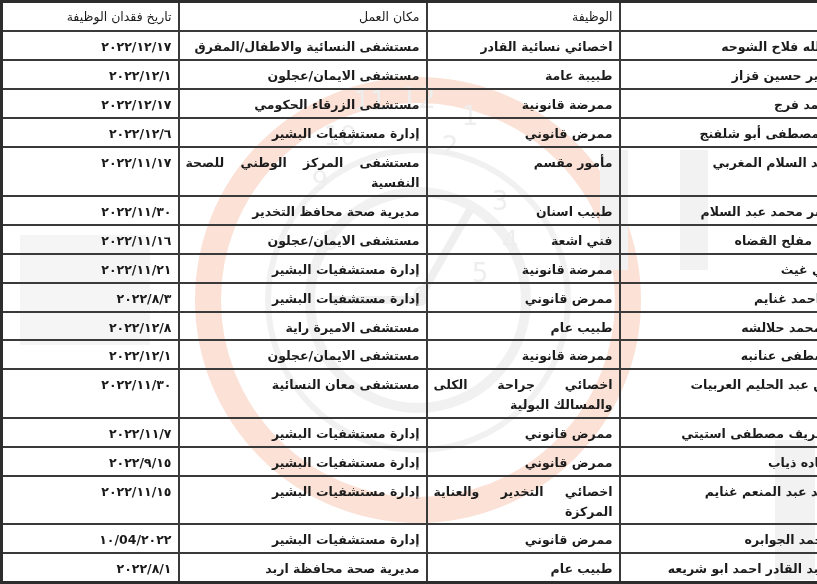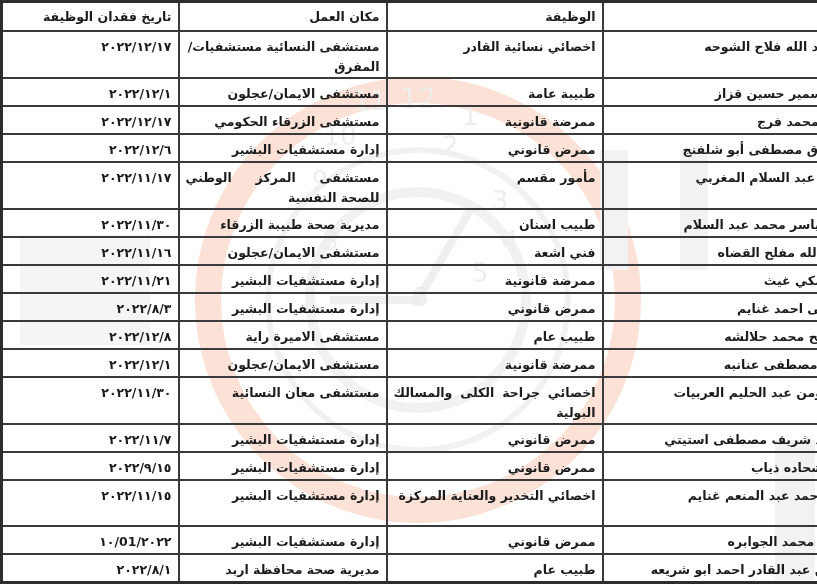--- a/index.html
+++ b/index.html
@@ -11,25 +11,25 @@
   table.doc {
     position: absolute; left: 0; top: 0; width: 817px; height: 584px;
     border-collapse: collapse; direction: rtl; table-layout: fixed;
     z-index: 1; background: transparent;
   }
   table.doc td, table.doc th {
     border: 2px solid #3a3a3a; padding: 0 6px; text-align: right;
     vertical-align: top; font-weight: bold; font-size: 12.5px; color: #1b1b1b;
     line-height: 20px; overflow: hidden;
   }
-  table.doc th { font-weight: bold; padding-top: 4px; }
+  table.doc th { font-weight: normal; padding-top: 4px; }
   table.doc td { padding-top: 5px; }
   .c-name { width: 288px; }
-  .c-job { width: 216px; }
-  .c-place { width: 208px; }
+  .c-job { width: 193px; }
+  .c-place { width: 248px; }
   .c-date { width: 177px; }
   td.c-date, th.c-date { text-align: center; padding-right: 0; }
   td.c-place.justify { text-align: justify; text-align-last: right; }
   td.c-job.justify { text-align: justify; text-align-last: right; margin-left: 12px; }
   tr.r { height: 28px; }
   tr.tall { height: 43px; }
   tr.tall2 { height: 46px; }
   tr.head { height: 29px; }
   table.doc { border: 3px solid #2d2d2d; }
 </style>
@@ -72,21 +72,21 @@
   <tbody>
       <tr class="head">
     <th class="c-name">الاسم</th>
     <th class="c-job">الوظيفة</th>
     <th class="c-place">مكان العمل</th>
     <th class="c-date">تاريخ فقدان الوظيفة</th>
   </tr>
   <tr class="r">
     <td>د. مثنى عبد الله فلاح الشوحه</td>
     <td>اخصائي نسائية القادر</td>
-    <td>مستشفى النسائية مستشفيات/المفرق</td>
+    <td>مستشفى النسائية والاطفال/المفرق</td>
     <td class="c-date">٢٠٢٢/١٢/١٧</td>
   </tr>
   <tr class="r">
     <td>د.  فاطمه سمير حسين قزاز</td>
     <td>طبيبة عامة</td>
     <td>مستشفى الايمان/عجلون</td>
     <td class="c-date">٢٠٢٢/١٢/١</td>
   </tr>
   <tr class="r">
     <td>داليا خليل محمد فرج</td>
@@ -102,21 +102,21 @@
   </tr>
   <tr class="tall">
     <td>مؤيد غازي عبد السلام المغربي</td>
     <td>مأمور مقسم</td>
     <td class="c-place justify">مستشفى المركز الوطني للصحة النفسية</td>
     <td class="c-date">٢٠٢٢/١١/١٧</td>
   </tr>
   <tr class="r">
     <td>د. ممرضة ياسر محمد عبد السلام</td>
     <td>طبيب اسنان</td>
-    <td>مديرية صحة طبيبة الزرقاء</td>
+    <td>مديرية صحة محافظ التخدير</td>
     <td class="c-date">٢٠٢٢/١١/٣٠</td>
   </tr>
   <tr class="r">
     <td>محمد عبد الله مفلح القضاه</td>
     <td>فني اشعة</td>
     <td>مستشفى الايمان/عجلون</td>
     <td class="c-date">٢٠٢٢/١١/١٦</td>
   </tr>
   <tr class="r">
     <td>لين صلاح مكي غيث</td>
@@ -163,21 +163,21 @@
   <tr class="tall2">
     <td>د. مصعب احمد عبد المنعم غنايم</td>
     <td class="c-job justify">اخصائي التخدير والعناية المركزة</td>
     <td>إدارة مستشفيات البشير</td>
     <td class="c-date">٢٠٢٢/١١/١٥</td>
   </tr>
   <tr class="r">
     <td>احمد كمال محمد الجوابره</td>
     <td>ممرض قانوني</td>
     <td>إدارة مستشفيات البشير</td>
-    <td class="c-date">٢٠٢٢/01/١٠</td>
+    <td class="c-date">٢٠٢٢/04/١٠</td>
   </tr>
   <tr class="r">
     <td>د. عز الدين عبد القادر احمد ابو شريعه</td>
     <td>طبيب عام</td>
     <td>مديرية صحة محافظة اربد</td>
     <td class="c-date">٢٠٢٢/٨/١</td>
   </tr>
 
 </tbody>
   </table>

